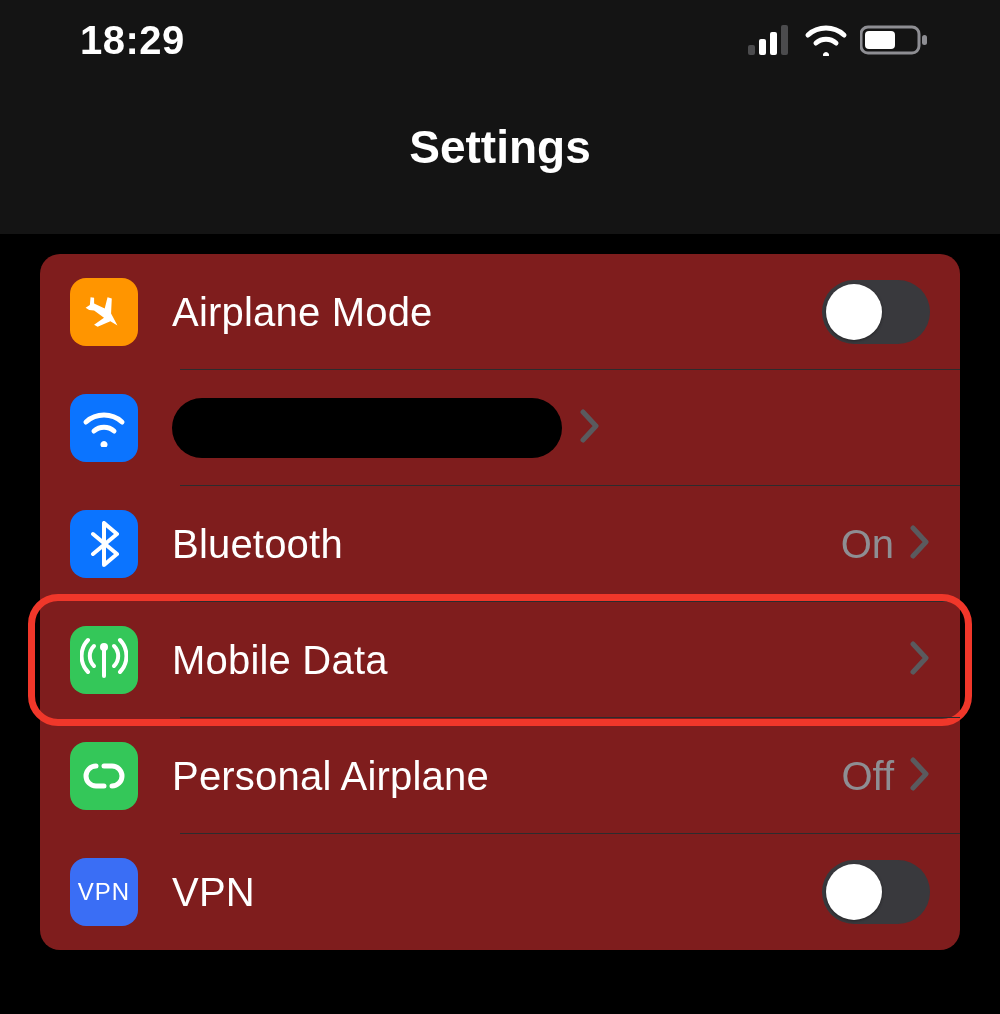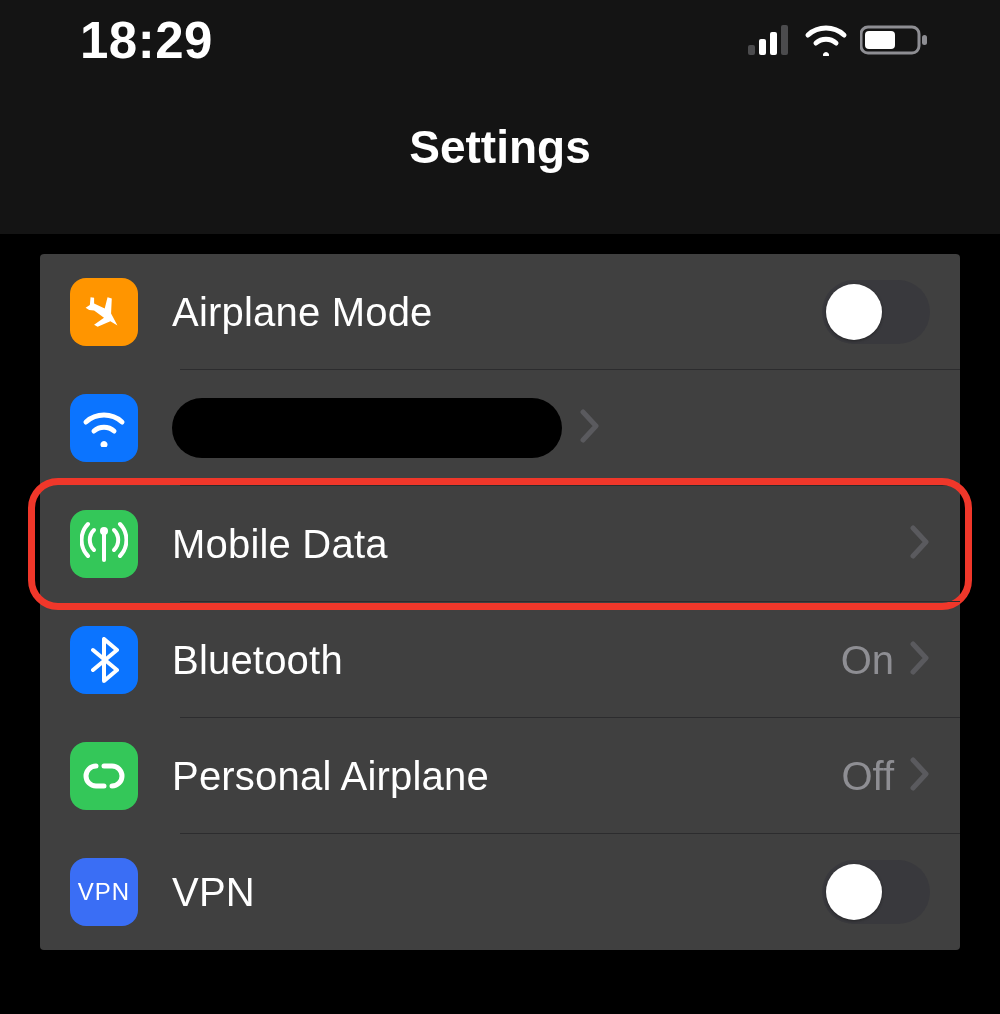--- a/index.html
+++ b/index.html
@@ -21,21 +21,21 @@
   
   .status-bar {
     height: 80px;
     display: flex;
     align-items: center;
     justify-content: space-between;
     padding: 0 70px 0 80px;
     background: #141414;
   }
   .status-time {
-    font-size: 51px;
+    font-size: 40px;
     font-weight: 700;
     letter-spacing: 0.5px;
     text-align: center;
   }
   .status-right {
     display: flex;
     align-items: center;
     gap: 12px;
   }
   .status-right svg { display: block; }
@@ -47,22 +47,22 @@
     padding: 40px 0 60px 0;
   }
   .header-title {
     font-size: 46px;
     font-weight: 700;
   }
 
   
   .list {
     margin: 20px 40px 0 40px;
-    background: #404040;
-    border-radius: 4px;
+    background: #7f1d1d;
+    border-radius: 20px;
     overflow: visible;
     position: relative;
   }
   .row {
     display: flex;
     align-items: center;
     min-height: 116px;
     padding: 0 30px 0 30px;
     position: relative;
   }
@@ -209,20 +209,36 @@
 
     <div class="row">
       <div class="icon-box bg-blue">
         <svg width="46" height="38" viewBox="0 0 46 38">
           <path d="M23 32 a3.5 3.5 0 1 0 0.01 0" fill="#fff"></path>
           <path d="M13 22 a15 15 0 0 1 20 0" stroke="#fff" stroke-width="5" fill="none" stroke-linecap="round"></path>
           <path d="M5 13 a27 27 0 0 1 36 0" stroke="#fff" stroke-width="5" fill="none" stroke-linecap="round"></path>
         </svg>
       </div>
       <div class="redacted"></div>
+      <span class="chevron">
+        <svg width="20" height="34" viewBox="0 0 20 34">
+            <path d="M3 3 L16 17 L3 31" stroke="#5a5a5e" stroke-width="5" fill="none" stroke-linecap="round" stroke-linejoin="round"></path>
+          </svg>
+      </span>
+      <div class="divider"></div>
+    </div>
+
+    <div class="row">
+      <div class="icon-box bg-blue">
+        <svg width="30" height="46" viewBox="0 0 30 46">
+          <path d="M15 2 L15 44 L28 33 L4 13 M15 2 L28 13 L4 33" stroke="#fff" stroke-width="4" fill="none" stroke-linejoin="round" stroke-linecap="round"></path>
+        </svg>
+      </div>
+      <div class="row-label">Bluetooth</div>
+      <div class="row-value">On</div>
       <span class="chevron">
         <svg width="20" height="34" viewBox="0 0 20 34">
             <path d="M3 3 L16 17 L3 31" stroke="#5a5a5e" stroke-width="5" fill="none" stroke-linecap="round" stroke-linejoin="round"></path>
           </svg>
       </span>
       <div class="divider"></div>
     </div>
 
     <div class="row highlighted">
       <div class="highlight-frame"></div>
@@ -239,36 +255,20 @@
       <div class="row-label">Mobile Data</div>
       <span class="chevron">
         <svg width="20" height="34" viewBox="0 0 20 34">
             <path d="M3 3 L16 17 L3 31" stroke="#5a5a5e" stroke-width="5" fill="none" stroke-linecap="round" stroke-linejoin="round"></path>
           </svg>
       </span>
       <div class="divider"></div>
     </div>
 
     <div class="row">
-      <div class="icon-box bg-blue">
-        <svg width="30" height="46" viewBox="0 0 30 46">
-          <path d="M15 2 L15 44 L28 33 L4 13 M15 2 L28 13 L4 33" stroke="#fff" stroke-width="4" fill="none" stroke-linejoin="round" stroke-linecap="round"></path>
-        </svg>
-      </div>
-      <div class="row-label">Bluetooth</div>
-      <div class="row-value">On</div>
-      <span class="chevron">
-        <svg width="20" height="34" viewBox="0 0 20 34">
-            <path d="M3 3 L16 17 L3 31" stroke="#5a5a5e" stroke-width="5" fill="none" stroke-linecap="round" stroke-linejoin="round"></path>
-          </svg>
-      </span>
-      <div class="divider"></div>
-    </div>
-
-    <div class="row">
       <div class="icon-box bg-green">
         <svg width="48" height="32" viewBox="0 0 48 32">
           <path d="M16 6 a10 10 0 1 0 0 20 L24 26" stroke="#fff" stroke-width="5" fill="none" stroke-linecap="round"></path>
           <path d="M32 26 a10 10 0 1 0 0 -20 L24 6" stroke="#fff" stroke-width="5" fill="none" stroke-linecap="round"></path>
         </svg>
       </div>
       <div class="row-label">Personal Airplane</div>
       <div class="row-value">Off</div>
       <span class="chevron">
         <svg width="20" height="34" viewBox="0 0 20 34">

